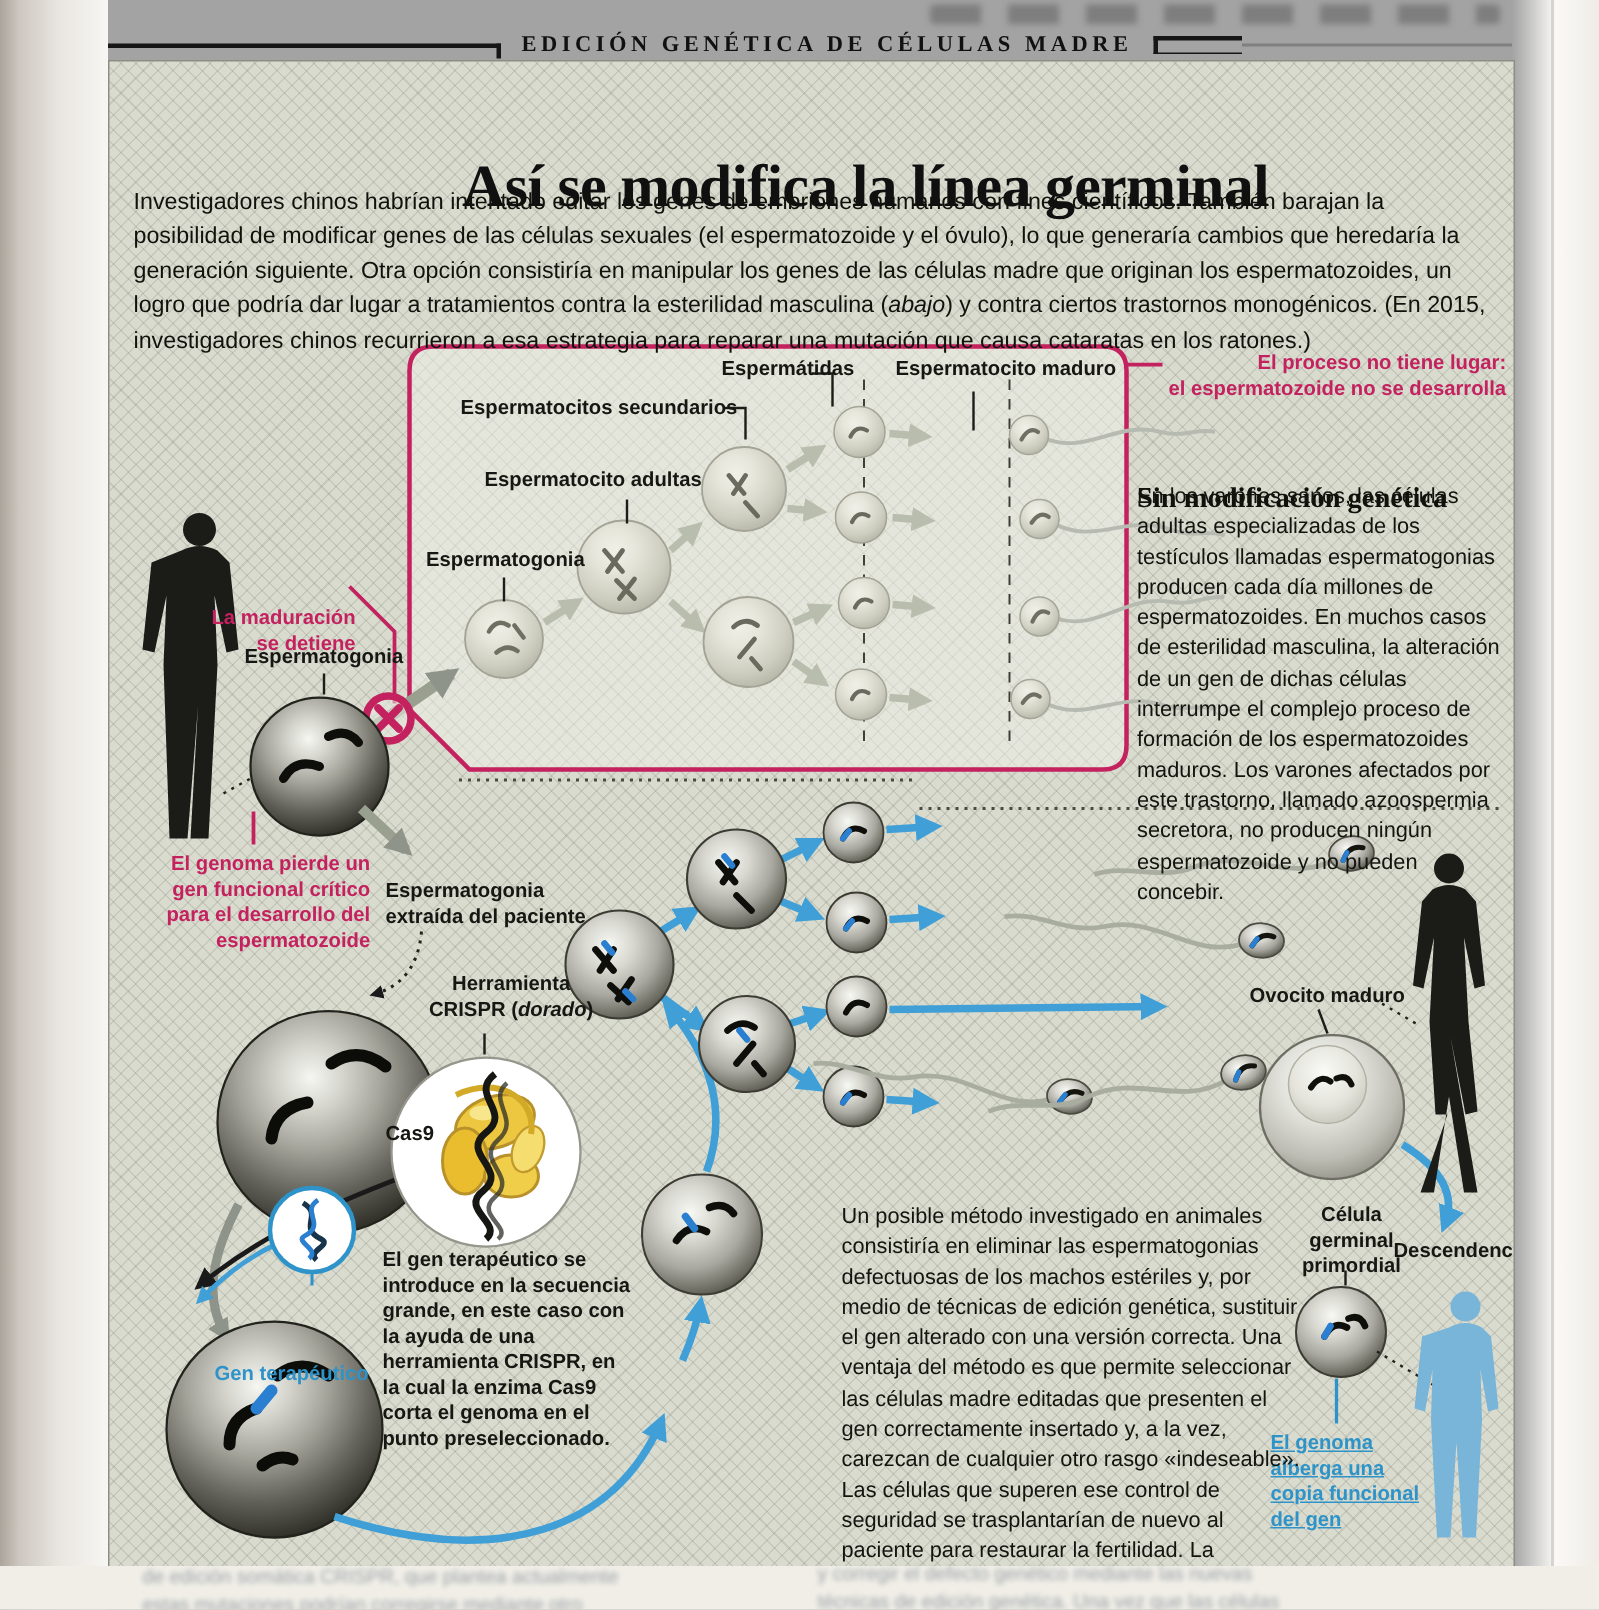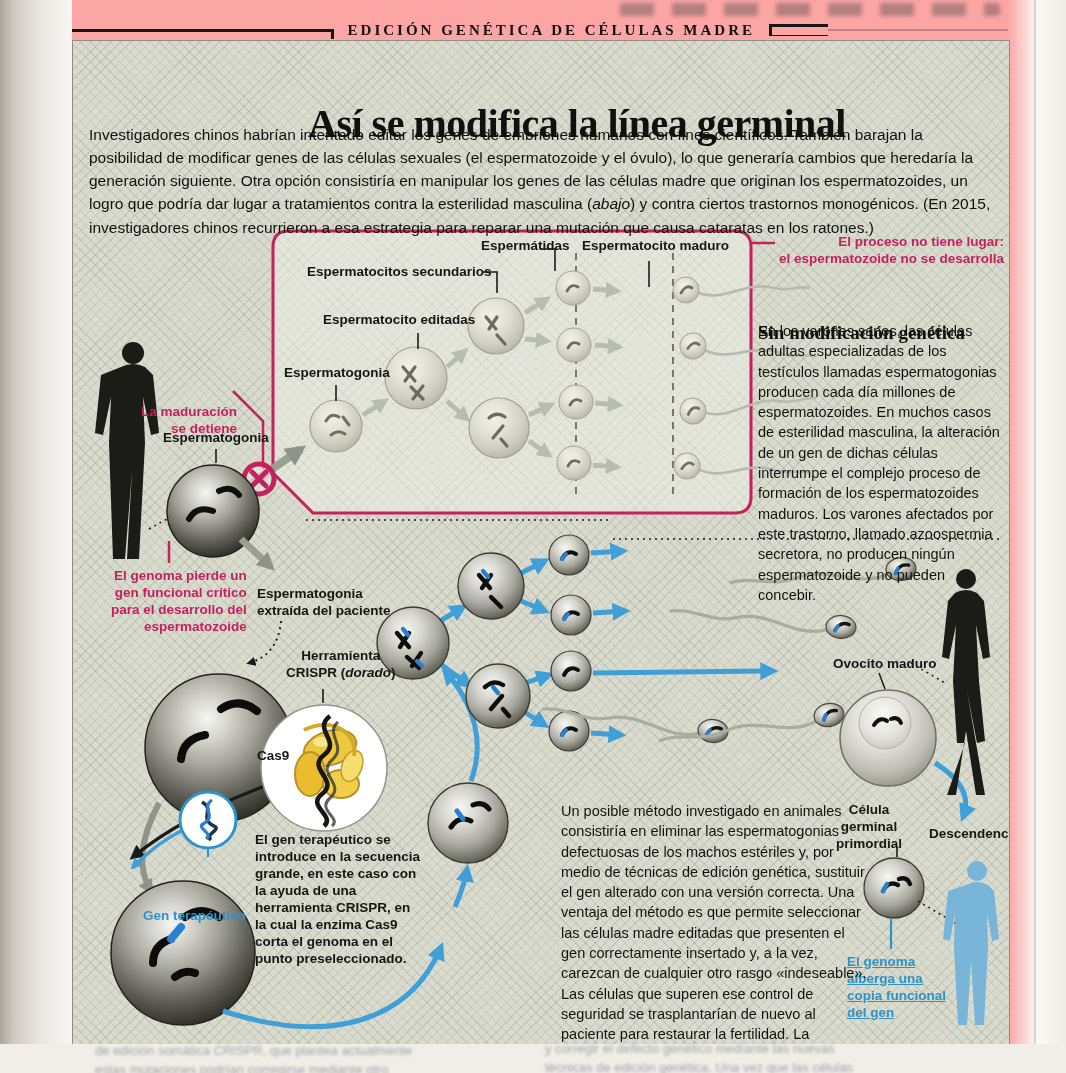--- a/index.html
+++ b/index.html
@@ -1,16 +1,16 @@
 <!DOCTYPE html>
 <html><head>
 <meta charset="utf-8">
 <style>
   html,body{margin:0;padding:0;background:#e8e6e0;}
-  .page{position:relative;width:1066px;height:1073px;background:#fca5a5;overflow:hidden;
+  .page{position:relative;width:1066px;height:1073px;background:#a3a3a3;overflow:hidden;
         font-family:"Liberation Sans",sans-serif;}
   .gutter-left{position:absolute;left:0;top:0;width:72px;height:100%;
         background:linear-gradient(90deg,#aba49b 0%,#cdc7bf 18%,#e9e6e1 55%,#f7f6f2 100%);}
   .edge-right{position:absolute;right:0;top:0;width:58px;height:100%;
         background:linear-gradient(270deg,#efece6 0%,#faf9f6 50%,rgba(250,249,246,0) 100%);}
   .edge-right:before{content:"";position:absolute;left:26px;top:0;width:2px;height:100%;background:rgba(160,155,146,.35);}
   .ghost-top{position:absolute;left:620px;top:3px;width:380px;height:13px;border-radius:3px;
         background:repeating-linear-gradient(90deg,rgba(70,70,70,.4) 0 34px,transparent 34px 52px);
         filter:blur(2px);}
   
@@ -328,22 +328,22 @@
         <circle cx="904" cy="830" r="10"></circle>
         <path d="M893 844 Q904 838 915 844 L921 850 926 898 919 900 914 872 915 906 911 984 902 984 898 920 894 984 885 984 881 906 882 872 877 900 870 898 875 850 Z"></path>
       </g>
     </svg>
 
     <h1 class="page-title">Así se modifica la línea germinal</h1>
     <p class="intro"><span>Investigadores chinos habrían intentado editar los genes de embriones humanos con fines científicos. También barajan la posibilidad de modificar genes de las células sexuales (el espermatozoide y el óvulo), lo que generaría cambios que heredaría la generación siguiente. Otra opción consistiría en manipular los genes de las células madre que originan los espermatozoides, un logro que podría dar lugar a tratamientos contra la esterilidad masculina (</span><i>abajo</i><span>) y contra ciertos trastornos monogénicos. (En 2015, investigadores chinos recurrieron a esa estrategia para reparar una mutación que causa cataratas en los ratones.)</span></p>
 
     <div class="lbl" style="left:234px;top:222px;">Espermatocitos secundarios</div>
     <div class="lbl" style="left:408px;top:196px;">Espermátidas</div>
-    <div class="lbl" style="left:509px;top:196px;">Espermatocito maduro</div>
-    <div class="lbl" style="left:250px;top:270px;">Espermatocito editadas</div>
+    <div class="lbl" style="left:524px;top:196px;">Espermatocito maduro</div>
+    <div class="lbl" style="left:250px;top:270px;">Espermatocito adultas</div>
     <div class="lbl" style="left:211px;top:323px;">Espermatogonia</div>
 
     <div class="lbl pink" style="left:68px;top:314px;margin-top:48px;">La maduración
 se detiene</div>
     <div class="lbl pink" style="left:706px;top:192px;">El proceso no tiene lugar:
 el espermatozoide no se desarrolla</div>
     <div class="lbl" style="left:90px;top:388px;">Espermatogonia</div>
     <div class="lbl pink" style="left:38px;top:526px;">El genoma pierde un
 gen funcional crítico
 para el desarrollo del
@@ -356,21 +356,21 @@
     <div class="lbl blue" style="left:70px;top:818px;margin-top:48px;">Gen terapéutico</div>
     <div class="lbl" style="left:182px;top:790px;">El gen terapéutico se
 introduce en la secuencia
 grande, en este caso con
 la ayuda de una
 herramienta CRISPR, en
 la cual la enzima Cas9
 corta el genoma en el
 punto preseleccionado.</div>
     <div class="lbl" style="left:760px;top:614px;">Ovocito maduro</div>
-    <div class="lbl ctr" style="left:756px;top:760px;width:80px;">Célula
+    <div class="lbl ctr" style="left:788px;top:760px;width:80px;">Célula
 germinal
 primordial</div>
     <div class="lbl" style="left:856px;top:784px;">Descendencia</div>
     <div class="lbl blue" style="left:774px;top:912px;text-decoration:underline;">El genoma
 alberga una
 copia funcional
 del gen</div>
 
     <div class="shead" style="left:685px;top:252px;">Sin modificación genética</div>
     <div class="bodytxt" style="left:685px;top:280px;width:246px;">En los varones sanos, las células adultas especializadas de los testículos llamadas espermatogonias producen cada día millones de espermatozoides. En muchos casos de esterilidad masculina, la alteración de un gen de dichas células interrumpe el complejo proceso de formación de los espermatozoides maduros. Los varones afectados por este trastorno, llamado azoospermia secretora, no producen ningún espermatozoide y no pueden concebir.</div>

